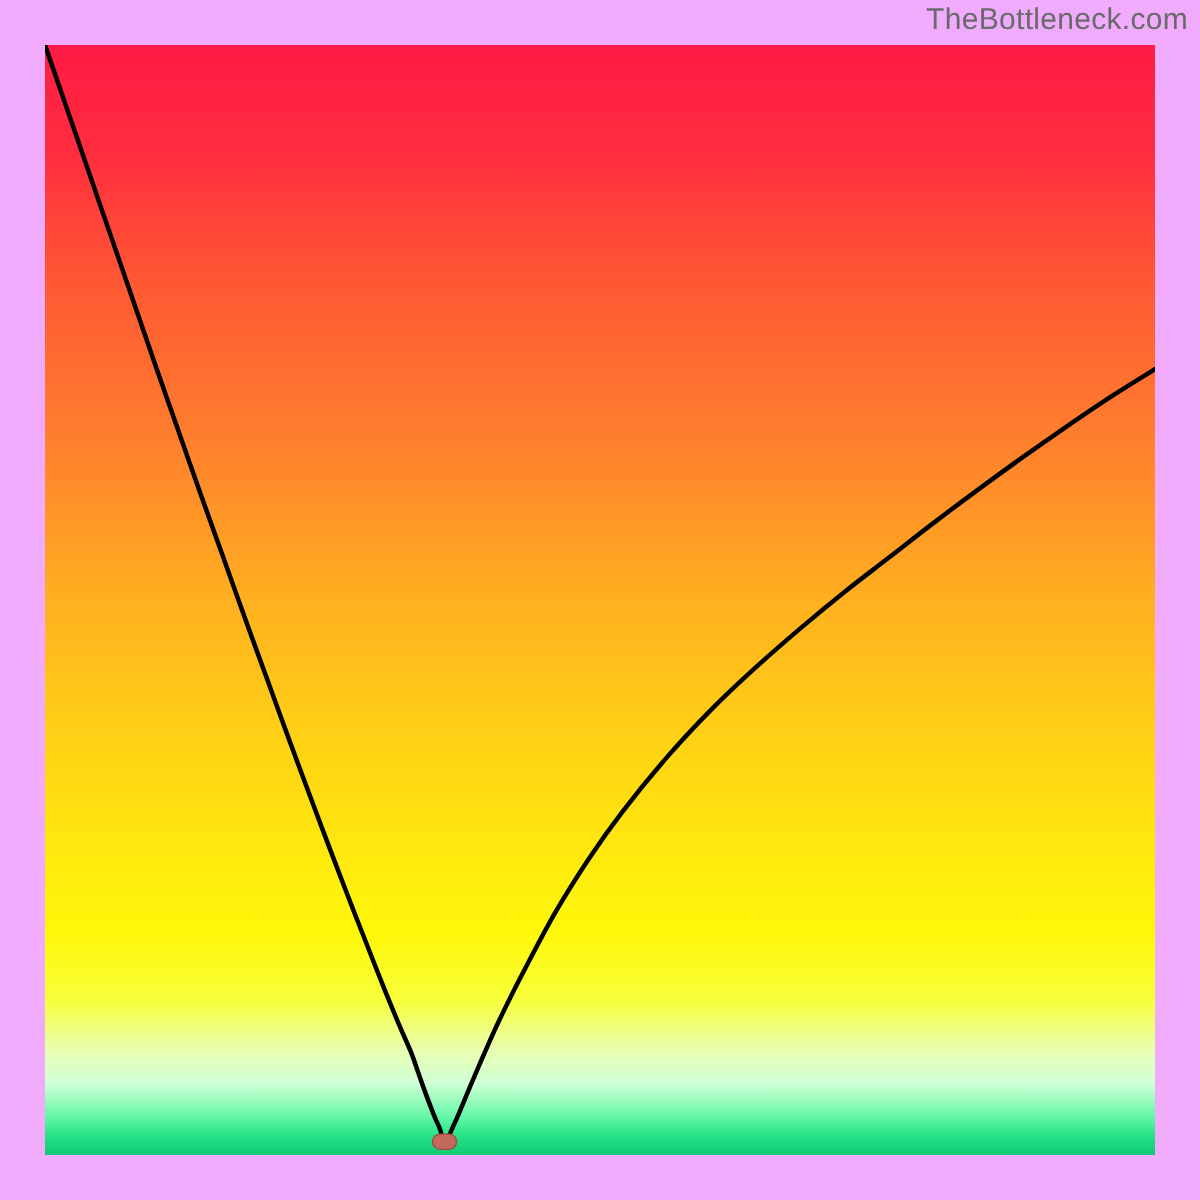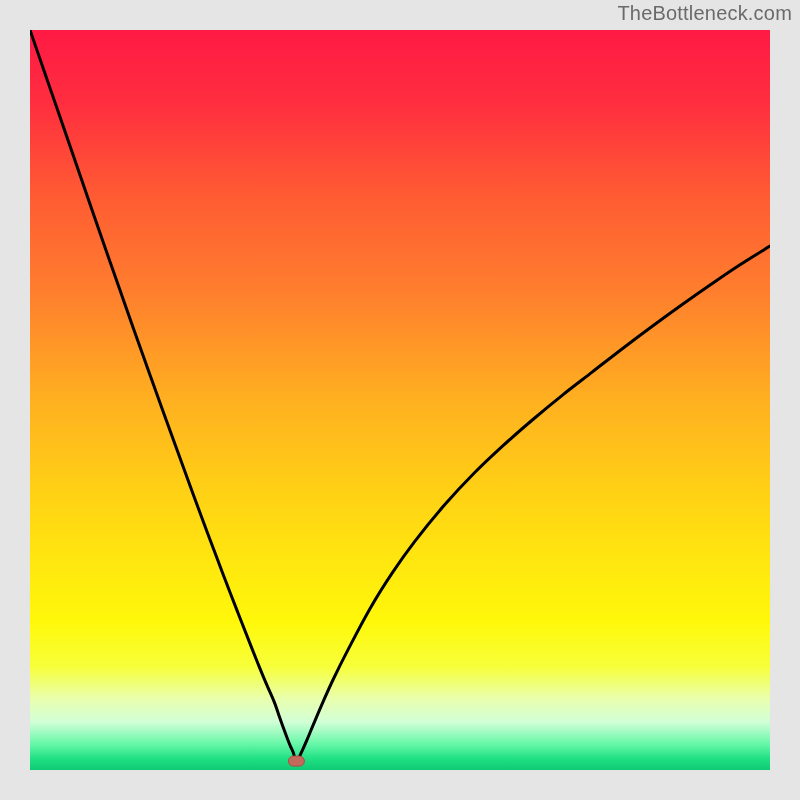--- a/index.html
+++ b/index.html
@@ -8,21 +8,21 @@
     width: 800px;
     height: 800px;
     overflow: hidden;
     background: #000;
     font-family: Arial, Helvetica, sans-serif;
   }
   .frame {
     position: relative;
     width: 800px;
     height: 800px;
-    background: #e5e5e5;
+    background: #f0abfc;
   }
   .watermark {
     position: absolute;
     top: 2px;
     right: 8px;
     color: #6a6a6a;
     font-size: 20px;
     font-weight: 500;
     letter-spacing: 0.2px;
     z-index: 10;

